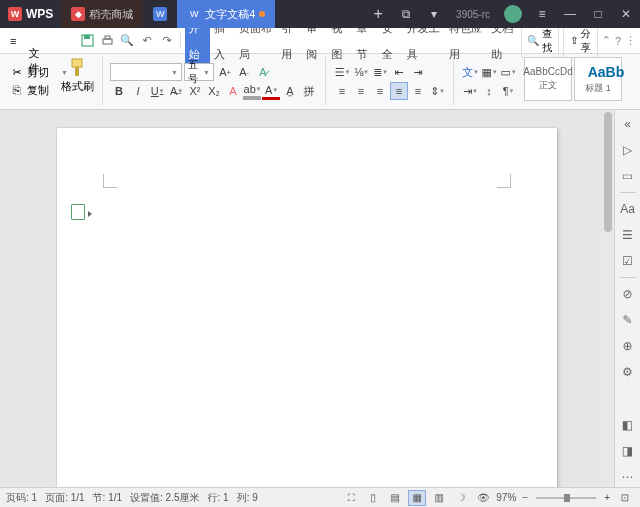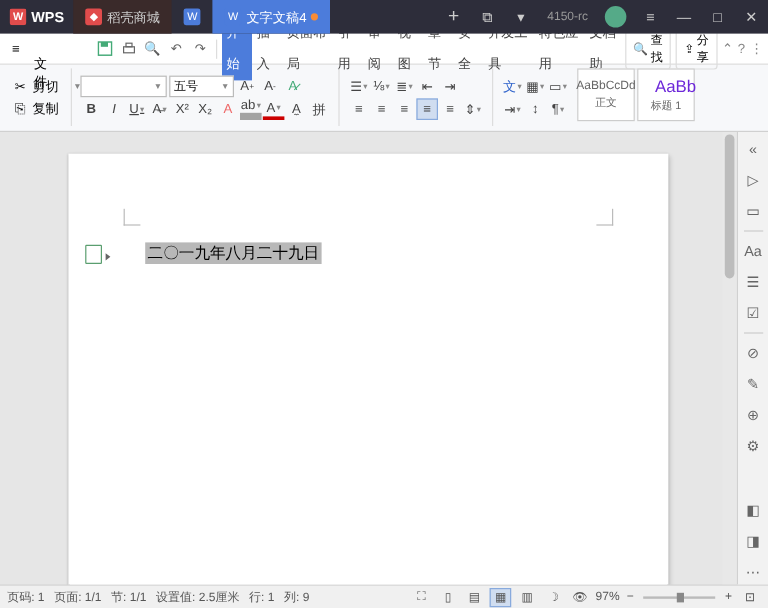--- a/index.html
+++ b/index.html
@@ -40,29 +40,29 @@
 .rgrp.stack { gap: 1px; }
 .rbtn { display: flex; align-items: center; gap: 3px; padding: 1px 3px; cursor: pointer; white-space: nowrap; }
 .rbtn .ico { width: 14px; height: 14px; display: inline-flex; align-items: center; justify-content: center; }
 .rbig { display: flex; flex-direction: column; align-items: center; cursor: pointer; padding: 0 4px; }
 .rbig .ico { width: 22px; height: 22px; }
 .rvsep { width: 1px; height: 48px; background: #ddd; margin: 0 2px; }
 .fontbox { display: flex; gap: 2px; }
 .fontbox select, .fontbox .sel { height: 18px; border: 1px solid #bbb; font-size: 10px; background: #fff; }
 .sel { display: flex; align-items: center; padding: 0 3px; cursor: pointer; }
 .sel.fname { width: 72px; }
-.sel.fsize { width: 54px; }
+.sel.fsize { width: 30px; }
 .iconrow { display: flex; gap: 1px; }
 .iconrow .ib { width: 18px; height: 18px; display: flex; align-items: center; justify-content: center; cursor: pointer; color: #444; position: relative; }
 .iconrow .ib.active { background: #d0ddf0; border: 1px solid #88aadd; }
 .iconrow .ib .dd { font-size: 7px; margin-left: 1px; color: #888; }
 .stylebox { display: flex; gap: 2px; margin-left: 2px; }
 .stylecard { width: 48px; height: 44px; border: 1px solid #ccc; background: #fff; display: flex; flex-direction: column; align-items: center; justify-content: center; cursor: pointer; }
 .stylecard .prev { font-size: 10px; color: #666; }
-.stylecard.big .prev { font-size: 14px; font-weight: normal; color: #6d28d9; margin-left: 16px; }
+.stylecard.big .prev { font-size: 14px; font-weight: bold; color: #0369a1; margin-left: 16px; }
 .stylecard .lbl { font-size: 9px; color: #666; margin-top: 2px; }
 
 
 .workspace { display: flex; height: calc(507px - 28px - 26px - 56px - 20px); background: #e6e6e6; }
 .docarea { flex: 1; overflow: hidden; position: relative; display: flex; justify-content: center; padding-top: 18px; }
 .page { width: 500px; height: 700px; background: #fff; box-shadow: 0 0 2px rgba(0,0,0,.2), 2px 2px 4px rgba(0,0,0,.15); position: relative; }
 .page .corner { position: absolute; width: 14px; height: 14px; border-color: #bbb; border-style: solid; }
 .page .tl { top: 60px; left: 60px; border-width: 0 0 1px 1px; transform: translate(-14px,-14px); }
 .page .tr { top: 60px; right: 60px; border-width: 0 1px 1px 0; transform: translate(14px,-14px); }
 .pasteicon { position: absolute; top: 76px; left: 14px; width: 14px; height: 16px; background: #fff; border: 1px solid #5a9e6f; border-radius: 1px; cursor: pointer; }
@@ -108,21 +108,21 @@
     <div class="tab active">
       <span class="wicon">W</span>
       <span>文字文稿4</span>
       <span class="dot"></span>
     </div>
   </div>
   <div class="right">
     <div class="tbtn plus">+</div>
     <div class="tbtn">⧉</div>
     <div class="tbtn">▾</div>
-    <span class="vlabel">4150-rc</span>
+    <span class="vlabel">3905-rc</span>
     <div class="avatar"></div>
     <div class="tbtn">≡</div>
     <div class="tbtn">—</div>
     <div class="tbtn">□</div>
     <div class="tbtn">✕</div>
   </div>
 </div>
 
 <div class="menurow">
   <div class="hb">≡</div>
@@ -174,20 +174,29 @@
   <div class="rgrp stack">
     <div class="rbtn">
         <span class="ico">✂</span>
         <span>剪切</span>
       </div>
     <div class="rbtn">
         <span class="ico">⎘</span>
         <span>复制</span>
       </div>
   </div>
+  <div class="rbig">
+    <span class="ico">
+        <svg width="22" height="22" viewBox="0 0 22 22">
+          <rect x="5" y="2" width="10" height="8" fill="#f5d97a" stroke="#c9a437"></rect>
+          <rect x="8" y="10" width="4" height="9" fill="#c9a437"></rect>
+        </svg>
+      </span>
+    <span>格式刷</span>
+  </div>
   <div class="rvsep"></div>
   <div class="rgrp stack" style="align-items:flex-start">
     <div class="fontbox">
       <div class="sel fname">
           <span></span>
           <span style="margin-left:auto;font-size:7px;color:#888">▼</span>
         </div>
       <div class="sel fsize">
           <span>五号</span>
           <span style="margin-left:auto;font-size:7px;color:#888">▼</span>
@@ -199,21 +208,21 @@
       </div>
     </div>
     <div class="iconrow">
       <div class="ib" style="font-weight:bold">B</div>
       <div class="ib" style="font-style:italic">I</div>
       <div class="ib" style="text-decoration:underline">U<span class="dd">▾</span></div>
       <div class="ib">A̶<span class="dd">▾</span></div>
       <div class="ib">X²</div>
       <div class="ib">X₂</div>
       <div class="ib" style="color:#e66">A</div>
-      <div class="ib" style="border-bottom:6px solid #a3a3a3">ab<span class="dd">▾</span></div>
+      <div class="ib" style="border-bottom:4px solid #a3a3a3">ab<span class="dd">▾</span></div>
       <div class="ib" style="border-bottom:3px solid #c00">A<span class="dd">▾</span></div>
       <div class="ib">A̼</div>
       <div class="ib">拼</div>
     </div>
   </div>
   <div class="rvsep"></div>
   <div class="rgrp stack" style="align-items:flex-start">
     <div class="iconrow">
       <div class="ib">☰<span class="dd">▾</span></div>
       <div class="ib">⅛<span class="dd">▾</span></div>
@@ -254,21 +263,20 @@
     </div>
   </div>
 </div>
 
 <div class="workspace">
   <div class="docarea">
     <div class="page">
       <div class="corner tl"></div>
       <div class="corner tr"></div>
       <div class="pasteicon"></div>
-      <div class="seltext">二〇一九年八月二十九日</div>
     </div>
     <div class="vscroll">
         <div class="thumb"></div>
       </div>
   </div>
   <div class="sidepanel">
     <div class="sb">«</div>
     <div class="sb">▷</div>
     <div class="sb">▭</div>
     <div class="sdiv"></div>

